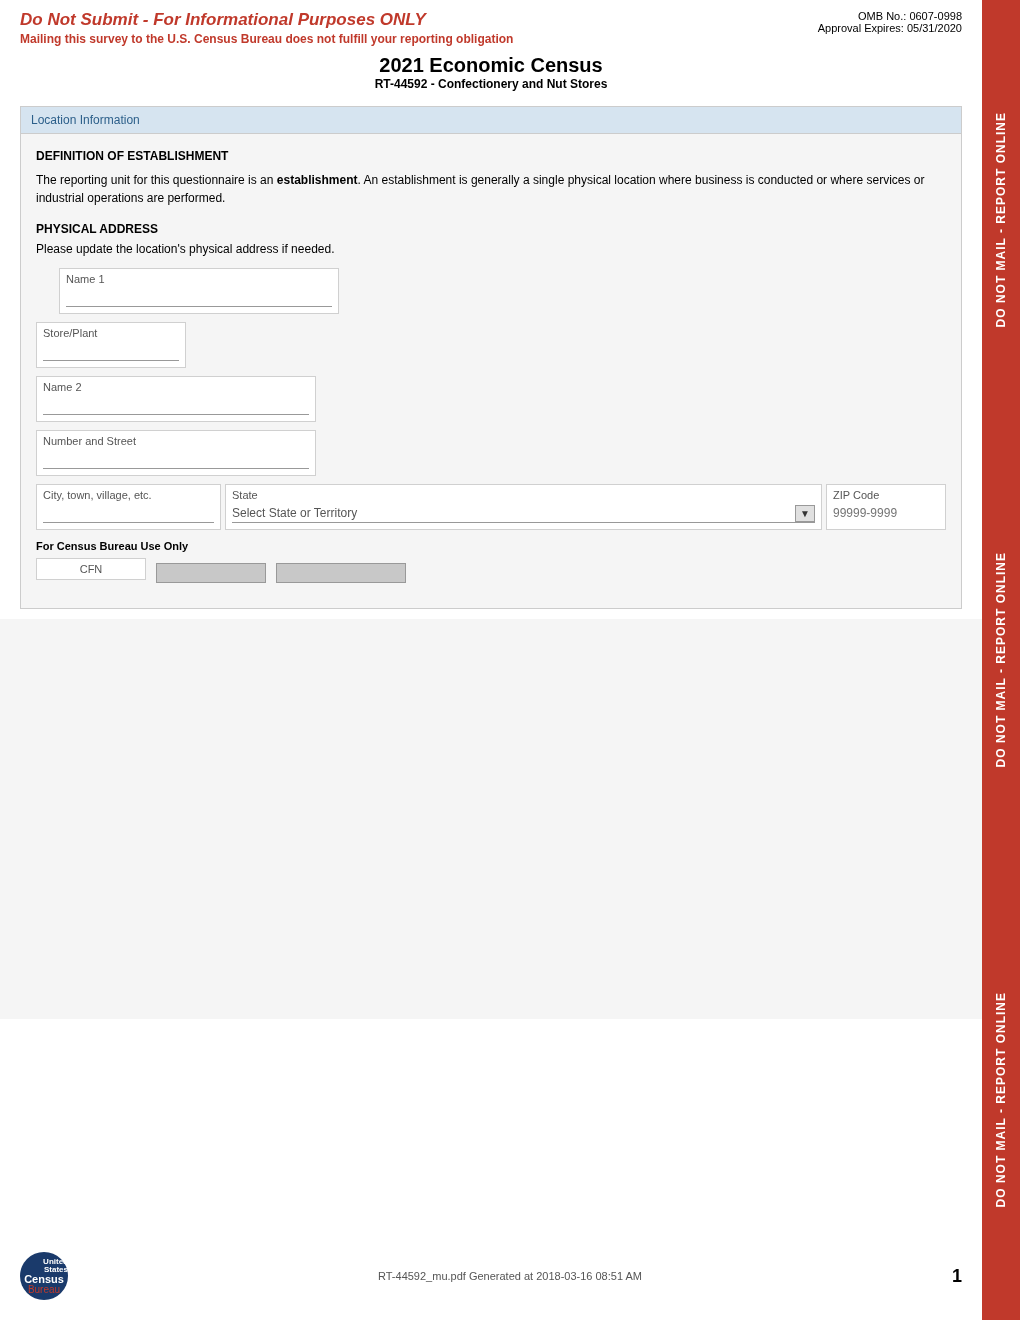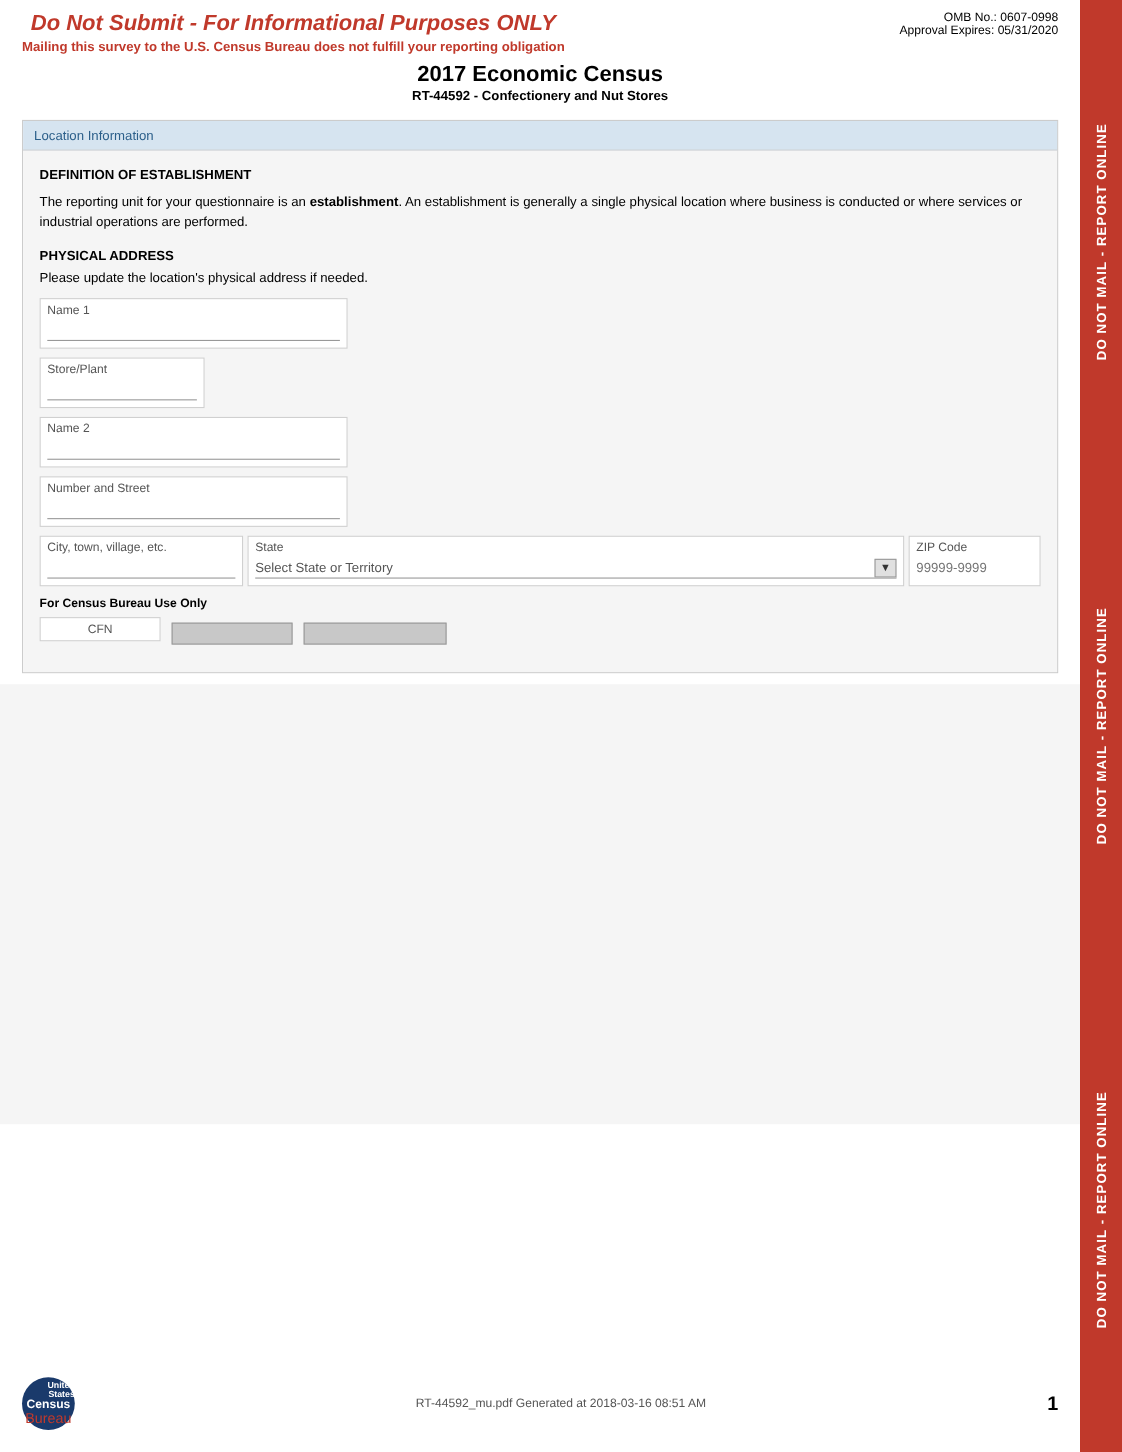--- a/index.html
+++ b/index.html
@@ -49,24 +49,23 @@
       padding: 10px 20px 5px 20px;
       border-bottom: none;
     }
     .header-top {
       display: flex;
       justify-content: space-between;
       align-items: flex-start;
     }
     .do-not-submit {
       color: #c0392b;
-      font-size: 20px;
+      font-size: 17px;
       font-weight: bold;
       font-style: italic;
-      text-align: center;
     }
     .omb-text {
       font-size: 11px;
       color: #000;
       text-align: right;
     }
     .mailing-warning {
       color: #c0392b;
       font-size: 12px;
       font-weight: bold;
@@ -159,21 +158,21 @@
       width: 100%;
       border: none;
       border-bottom: 1px solid #999;
       background: transparent;
       font-size: 12px;
       padding: 2px 0;
       outline: none;
     }
 
     
-    .name1-row { width: 280px; }
+    .name1-row { width: 280px; margin-left: 23px; }
     
     .store-row { width: 150px; }
     
     .name2-row { width: 280px; }
     
     .street-row { width: 280px; }
 
     
     .cszrow {
       display: flex;
@@ -306,21 +305,21 @@
       line-height: 1;
     }
     .logo-census {
       color: #fff;
       font-size: 11px;
       font-weight: bold;
       line-height: 1;
     }
     .logo-bureau {
       color: #c0392b;
-      font-size: 13px;
+      font-size: 10px;
       line-height: 1;
     }
     .footer-filename {
       font-size: 11px;
       color: #555;
       text-align: center;
       flex: 1;
     }
     .footer-page {
       font-size: 18px;
@@ -353,37 +352,37 @@
       <div>
         <div class="do-not-submit">Do Not Submit - For Informational Purposes ONLY</div>
         <div class="mailing-warning">Mailing this survey to the U.S. Census Bureau does not fulfill your reporting obligation</div>
       </div>
       <div style="text-align:right;">
         <div class="omb-text">OMB No.: 0607-0998</div>
         <div class="approval-text">Approval Expires: 05/31/2020</div>
       </div>
     </div>
     <div class="census-title-block">
-      <div class="census-title">2017 Economic Census</div>
+      <div class="census-title">2021 Economic Census</div>
       <div class="census-subtitle">RT-44592 - Confectionery and Nut Stores</div>
     </div>
   </div>
 
   <div class="form-container">
 
     <div class="section-header">
       <span>Location Information</span>
     </div>
 
     <div class="section-body">
 
       <div>
         <div class="definition-title">DEFINITION OF ESTABLISHMENT</div>
         <div class="definition-text">
-          <span>The reporting unit for your questionnaire is an </span><strong>establishment</strong><span>. An establishment is generally a single physical location where business is conducted or where services or industrial operations are performed.</span>
+          <span>The reporting unit for this questionnaire is an </span><strong>establishment</strong><span>. An establishment is generally a single physical location where business is conducted or where services or industrial operations are performed.</span>
         </div>
       </div>
 
       <div>
         <div class="physical-address-title">PHYSICAL ADDRESS</div>
         <div class="address-instruction">Please update the location's physical address if needed.</div>
 
         <div class="address-fields-section">
 
           <div style="margin-bottom:8px;">

